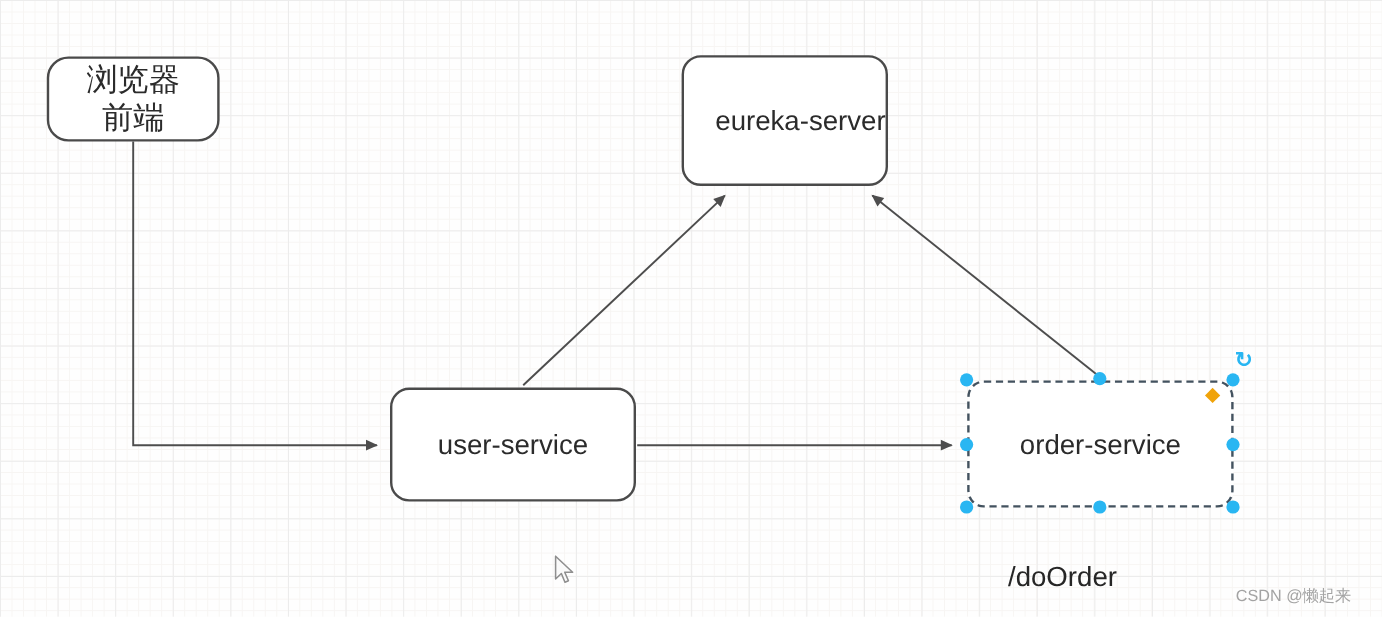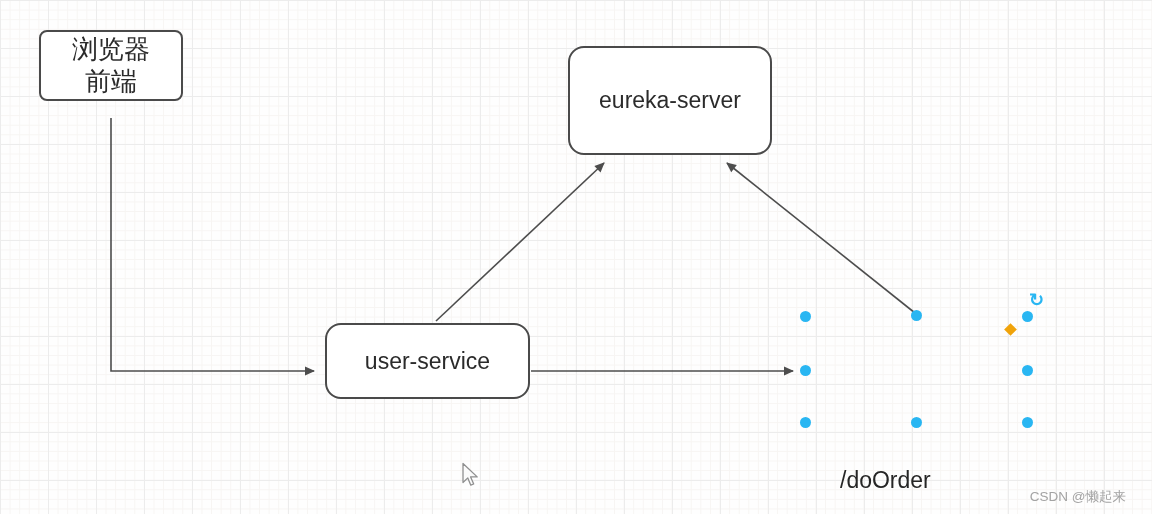--- a/index.html
+++ b/index.html
@@ -33,33 +33,34 @@
     display: flex;
     align-items: center;
     justify-content: center;
     background: #ffffff;
     border: 2px solid #4a4a4a;
     color: #2b2b2b;
     text-align: center;
     cursor: default;
   }
   .node-browser {
-    left: 39px; top: 30px; width: 144px; height: 71px;
-    border-radius: 8px;
+    left: 39px; top: 47px; width: 144px; height: 71px;
+    border-radius: 18px;
     font-size: 26px;
     line-height: 1.2;
     white-space: pre-line;
   }
   .node-eureka {
-    left: 568px; top: 46px; width: 204px; height: 109px;
+    left: 568px; top: 46px; width: 172px; height: 109px;
     border-radius: 16px;
     font-size: 23px;
+    justify-content: flex-end;
   }
   .node-user {
-    left: 325px; top: 323px; width: 205px; height: 76px;
+    left: 325px; top: 323px; width: 205px; height: 95px;
     border-radius: 16px;
     font-size: 23px;
   }
   .node-order {
     left: 806px; top: 317px; width: 222px; height: 106px;
     border-radius: 14px;
     font-size: 23px;
     border: 2px dashed #43525f;
   }
 
@@ -133,20 +134,23 @@
   </div>
 
   <div class="node node-eureka">
     <span>eureka-server</span>
   </div>
 
   <div class="node node-user">
     <span>user-service</span>
   </div>
 
+  <div class="node node-order">
+    <span>order-service</span>
+  </div>
 
   <div class="handle" style="left:800px; top:311px;"></div>
   <div class="handle" style="left:911px; top:310px;"></div>
   <div class="handle" style="left:1022px; top:311px;"></div>
   <div class="handle" style="left:800px; top:365px;"></div>
   <div class="handle" style="left:1022px; top:365px;"></div>
   <div class="handle" style="left:800px; top:417px;"></div>
   <div class="handle" style="left:911px; top:417px;"></div>
   <div class="handle" style="left:1022px; top:417px;"></div>
 

